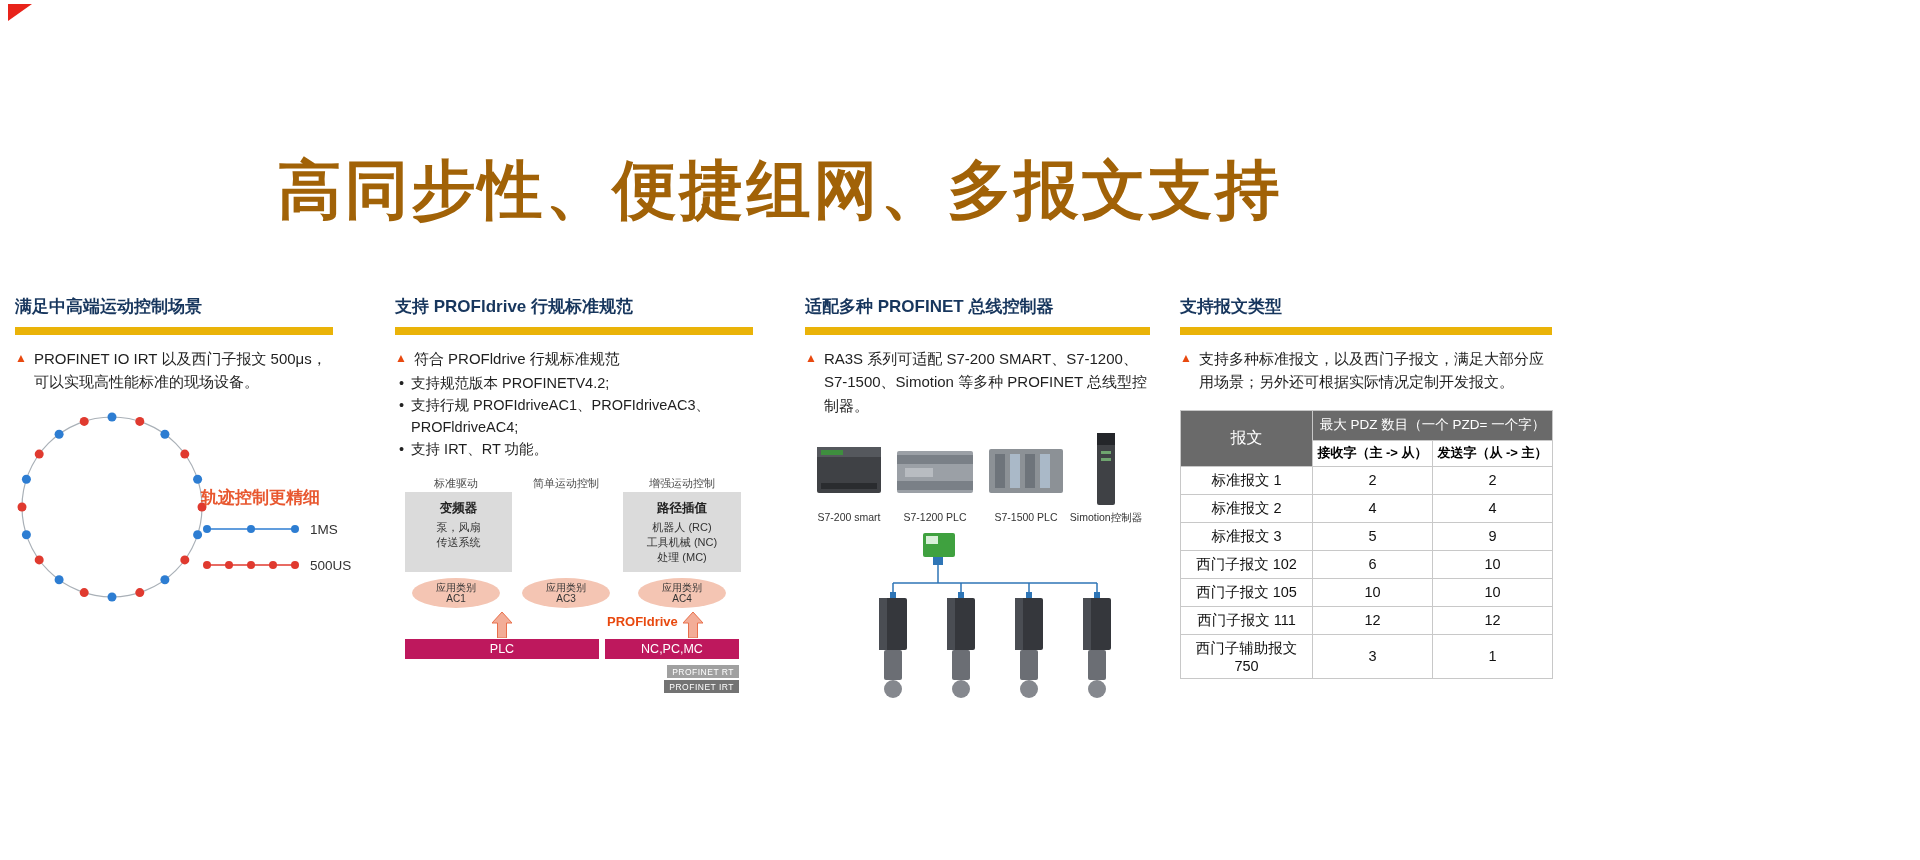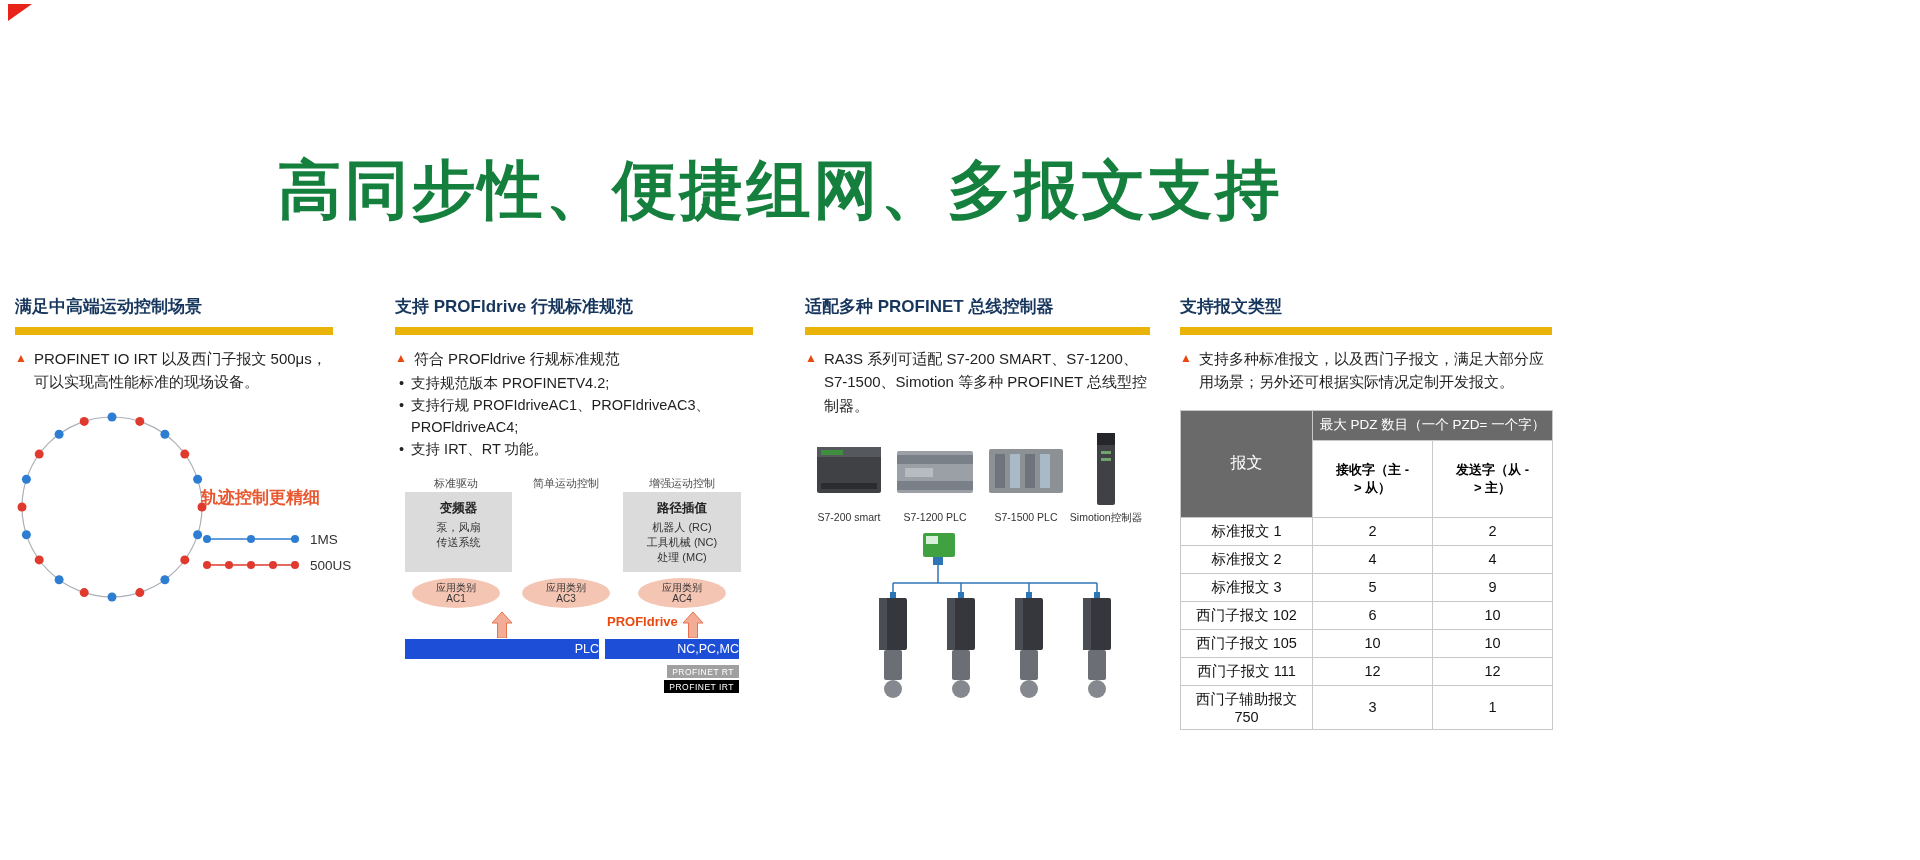--- a/index.html
+++ b/index.html
@@ -7,21 +7,21 @@
   body {
     width:1920px; height:860px; position:relative; overflow:hidden;
     font-family:"Liberation Sans","DejaVu Sans",sans-serif; color:#1f1f1f;
   }
   .logo-triangle {
     position:absolute; left:8px; top:4px; width:24px; height:17px;
     background:#e8231a; clip-path:polygon(0 0,100% 0,0 100%);
   }
   .main-title {
     position:absolute; left:0; top:152px; width:1560px;
-    text-align:center; font-size:64px; font-weight:700; color:#15803d;
+    text-align:center; font-size:64px; font-weight:700; color:#a16207;
     letter-spacing:3px; line-height:1.2; white-space:nowrap;
   }
   .col { position:absolute; top:295px; }
   #col-motion    { left:15px;   width:318px; }
   #col-profidrive{ left:395px;  width:358px; }
   #col-plc       { left:805px;  width:345px; }
   #col-telegram  { left:1180px; width:372px; }
 
   .section-heading {
     font-size:17px; font-weight:700; color:#17365d;
@@ -44,41 +44,41 @@
   .pd-diagram { position:relative; margin-top:16px; height:226px; }
   .pd-cat { position:absolute; top:0; text-align:center; font-size:11px; color:#4a4a4a; }
   .pd-box { position:absolute; top:16px; height:80px; background:#dbdbdb; text-align:center; padding-top:8px; }
   .pd-box-title { font-size:12.5px; font-weight:700; color:#222; margin-bottom:3px; }
   .pd-box-lines { font-size:11px; line-height:1.35; color:#333; white-space:pre-line; }
   .pd-ellipse { position:absolute; top:102px; height:30px; width:88px; background:#f4c5b3;
     border-radius:50%; display:flex; flex-direction:column; align-items:center; justify-content:center;
     font-size:10px; line-height:1.15; color:#333; }
   .pd-arrow { position:absolute; top:136px; }
   .pd-profidrive { position:absolute; top:138px; left:212px; color:#e8490f; font-weight:700; font-size:13px; }
-  .pd-bar { position:absolute; top:163px; height:20px; background:#1d4ed8; color:#fff;
-    text-align:right; font-size:12.5px; line-height:20px; }
+  .pd-bar { position:absolute; top:163px; height:20px; background:#be185d; color:#fff;
+    text-align:center; font-size:12.5px; line-height:20px; }
   .pd-bar-left  { left:10px;  width:194px; }
   .pd-bar-right { left:210px; width:134px; }
   .pd-tags { position:absolute; top:189px; right:14px; display:flex; flex-direction:column; align-items:flex-end; gap:2px; }
   .pd-tag { font-size:8.5px; color:#fff; padding:1.5px 5px; letter-spacing:0.5px; }
   .pd-tag-gray { background:#a0a0a0; }
-  .pd-tag-orange { background:#000000; }
+  .pd-tag-orange { background:#737373; }
 
   
   .dev-svg { margin-top:14px; display:block; }
   .net-svg { display:block; }
   .dev-label { font-size:10.5px; fill:#333; }
 
   
   .tg-table { border-collapse:collapse; width:100%; margin-top:16px; table-layout:fixed; }
   .tg-table th, .tg-table td { border:1px solid #c8c8c8; text-align:center; vertical-align:middle; }
   .tg-dark { background:#6a6a6a; color:#ffffff; font-weight:400; }
   .tg-head-col { font-size:16px; }
   .tg-head-span { font-size:13.5px; height:30px; padding:2px; }
-  .tg-sub { background:#ffffff; color:#000; font-weight:700; font-size:13px; height:26px; padding:20px; }
+  .tg-sub { background:#ffffff; color:#000; font-weight:700; font-size:13px; height:26px; padding:2px; }
   .tg-table td { font-size:14.5px; color:#111; padding:4px 2px; height:25px; }
 </style>
 </head>
 <body>
 
 <div class="logo-triangle"></div>
 
 <h1 class="main-title">高同步性、便捷组网、多报文支持</h1>
 
 <section class="col" id="col-motion">
@@ -106,21 +106,21 @@
       <circle cx="24.2" cy="44.1" r="4.5" fill="#e03a2f"></circle>
         <circle cx="44.1" cy="24.2" r="4.5" fill="#2d7dd2"></circle>
       <circle cx="69.2" cy="11.4" r="4.5" fill="#e03a2f"></circle>
         <circle cx="97" cy="7" r="4.5" fill="#2d7dd2"></circle>
       <circle cx="124.8" cy="11.4" r="4.5" fill="#e03a2f"></circle>
         <circle cx="149.9" cy="24.2" r="4.5" fill="#2d7dd2"></circle>
       <circle cx="169.8" cy="44.1" r="4.5" fill="#e03a2f"></circle>
         <circle cx="182.6" cy="69.2" r="4.5" fill="#2d7dd2"></circle>
     </svg>
     <div class="traj-caption">轨迹控制更精细</div>
-    <div class="legend-row" style="top:122px;text-align:center;">
+    <div class="legend-row" style="top:112px;text-align:center;">
       <svg width="100" height="12">
         <line x1="3" y1="6" x2="97" y2="6" stroke="#2d7dd2" stroke-width="1.3"></line>
         <circle cx="6" cy="6" r="4" fill="#2d7dd2"></circle>
           <circle cx="50" cy="6" r="4" fill="#2d7dd2"></circle>
           <circle cx="94" cy="6" r="4" fill="#2d7dd2"></circle>
       </svg>
       <span class="legend-label">1MS</span>
     </div>
     <div class="legend-row" style="top:148px;">
       <svg width="100" height="12">

